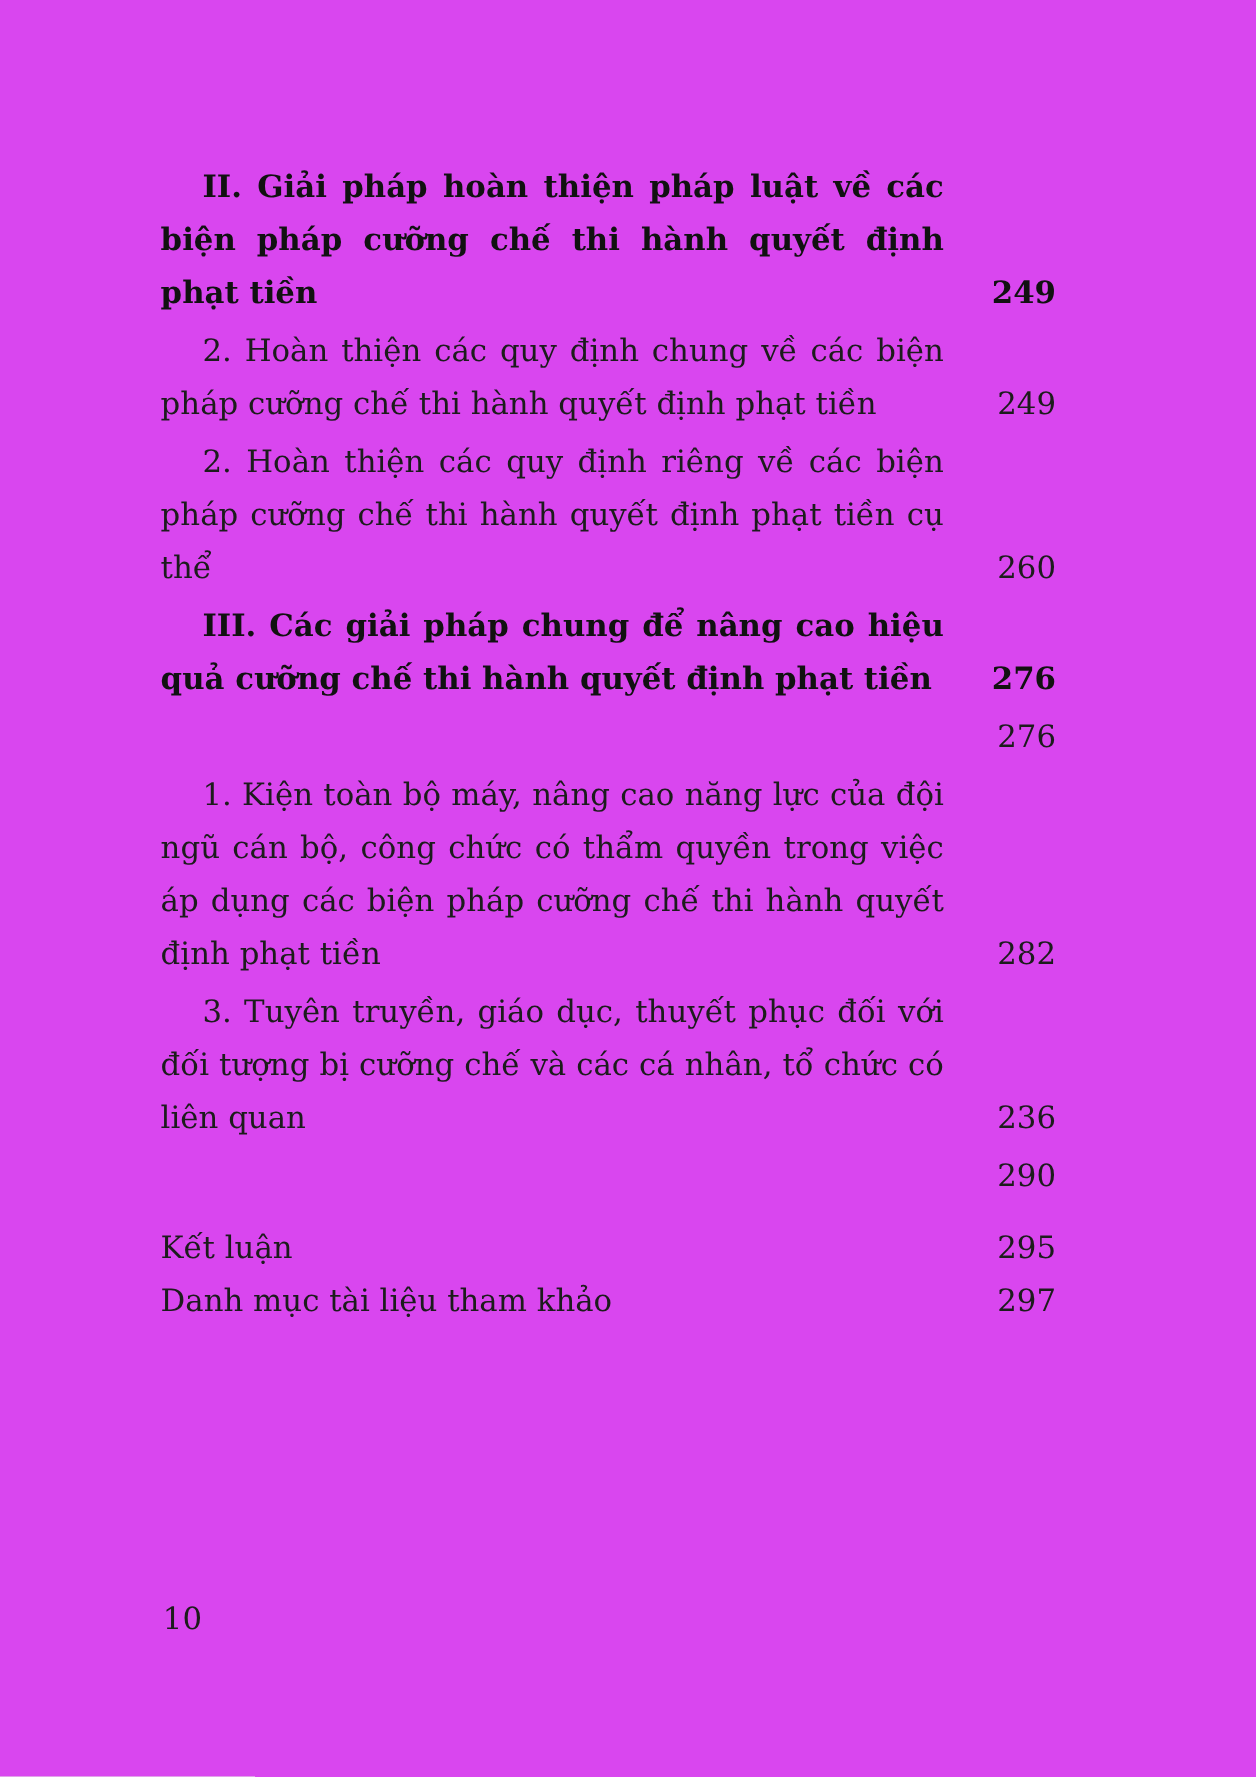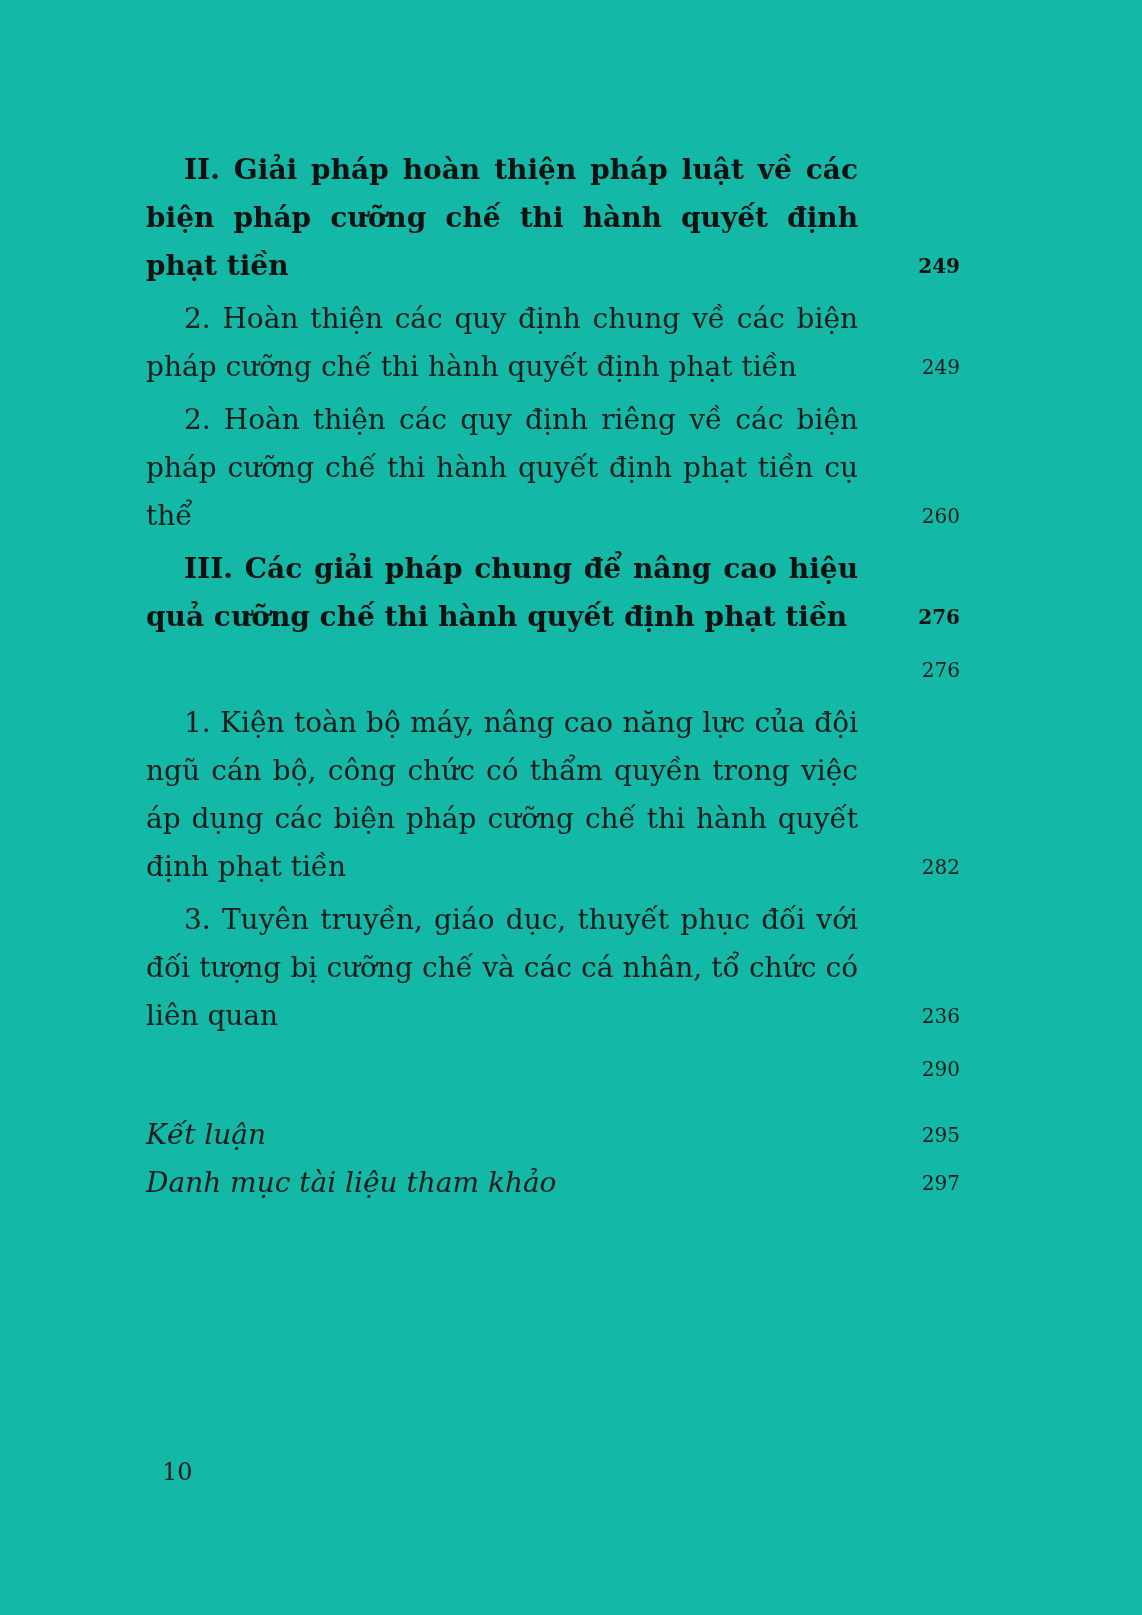--- a/index.html
+++ b/index.html
@@ -5,21 +5,21 @@
   * { margin: 0; padding: 0; box-sizing: border-box; }
   html, body { background: #e8e8e8; }
   body {
     display: flex;
     justify-content: center;
   }
   .sheet {
     position: relative;
     width: 1142px;
     height: 1615px;
-    background: #14b8a6;
+    background: #d946ef;
     font-family: "DejaVu Serif", "Liberation Serif", serif;
     color: #1c1c1c;
     overflow: hidden;
   }
   .toc {
     position: absolute;
     left: 146px;
     top: 146px;
     width: 814px;
   }
@@ -30,46 +30,45 @@
   }
   .entry-text {
     width: 712px;
     font-size: 28px;
     line-height: 48px;
     text-align: justify;
     text-indent: 38px;
   }
   .entry-page {
     margin-left: auto;
-    font-size: 20px;
+    font-size: 28px;
     line-height: 48px;
     text-align: right;
     min-width: 70px;
   }
   .entry.bold .entry-text,
   .entry.bold .entry-page {
     font-weight: bold;
     color: #111111;
   }
   .entry.italic {
     margin-top: 18px;
     margin-bottom: 0;
   }
   .entry.italic + .entry.italic {
     margin-top: 0;
   }
   .entry.italic .entry-text {
-    font-style: italic;
     text-indent: 0;
   }
   .folio {
     position: absolute;
-    left: 162px;
+    left: 148px;
     top: 1448px;
-    font-size: 24px;
+    font-size: 28px;
     line-height: 48px;
     color: #1c1c1c;
   }
 </style>
 </head>
 <body>
 
 <div class="sheet">
   <main class="toc" id="toc-list">
       <div class="entry bold">

